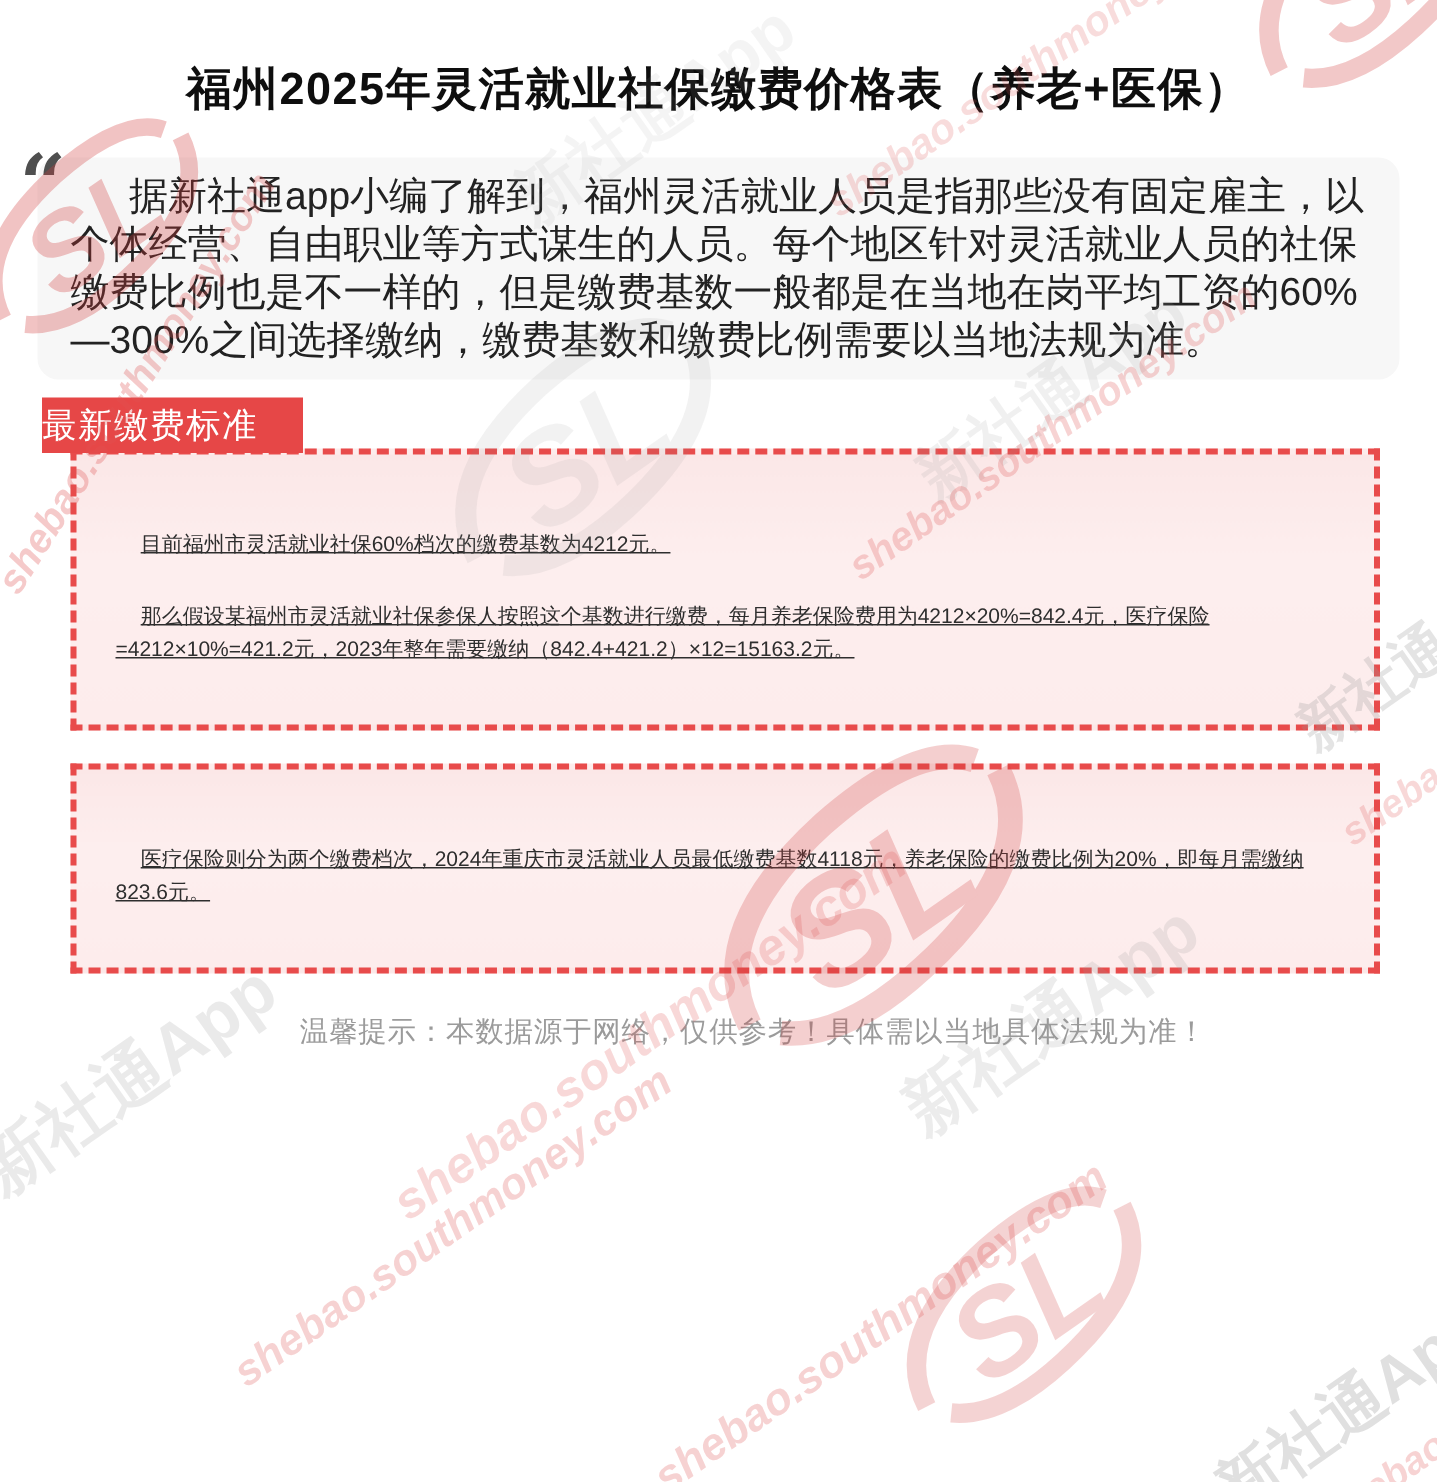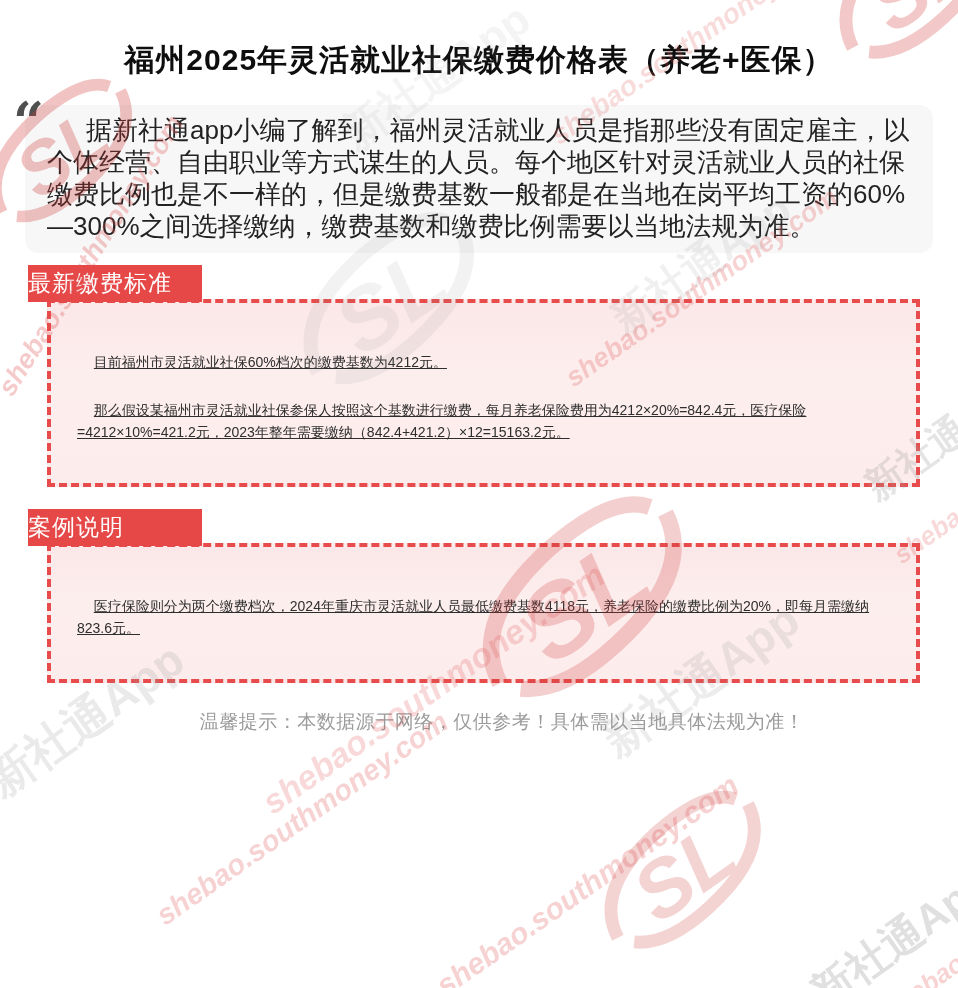--- a/index.html
+++ b/index.html
@@ -125,21 +125,20 @@
 
   <section class="block block-1">
     <div class="label">最新缴费标准</div>
     <div class="dashed-box">
       <p>目前福州市灵活就业社保60%档次的缴费基数为4212元。</p>
       <p>那么假设某福州市灵活就业社保参保人按照这个基数进行缴费，每月养老保险费用为4212×20%=842.4元，医疗保险=4212×10%=421.2元，2023年整年需要缴纳（842.4+421.2）×12=15163.2元。</p>
     </div>
   </section>
 
   <section class="block block-2">
-    <div class="label">案例说明</div>
     <div class="dashed-box">
       <p>医疗保险则分为两个缴费档次，2024年重庆市灵活就业人员最低缴费基数4118元，养老保险的缴费比例为20%，即每月需缴纳823.6元。</p>
     </div>
   </section>
 
   <div class="footer-note">温馨提示：本数据源于网络，仅供参考！具体需以当地具体法规为准！</div>
 
 </div>
 
 </body></html>

